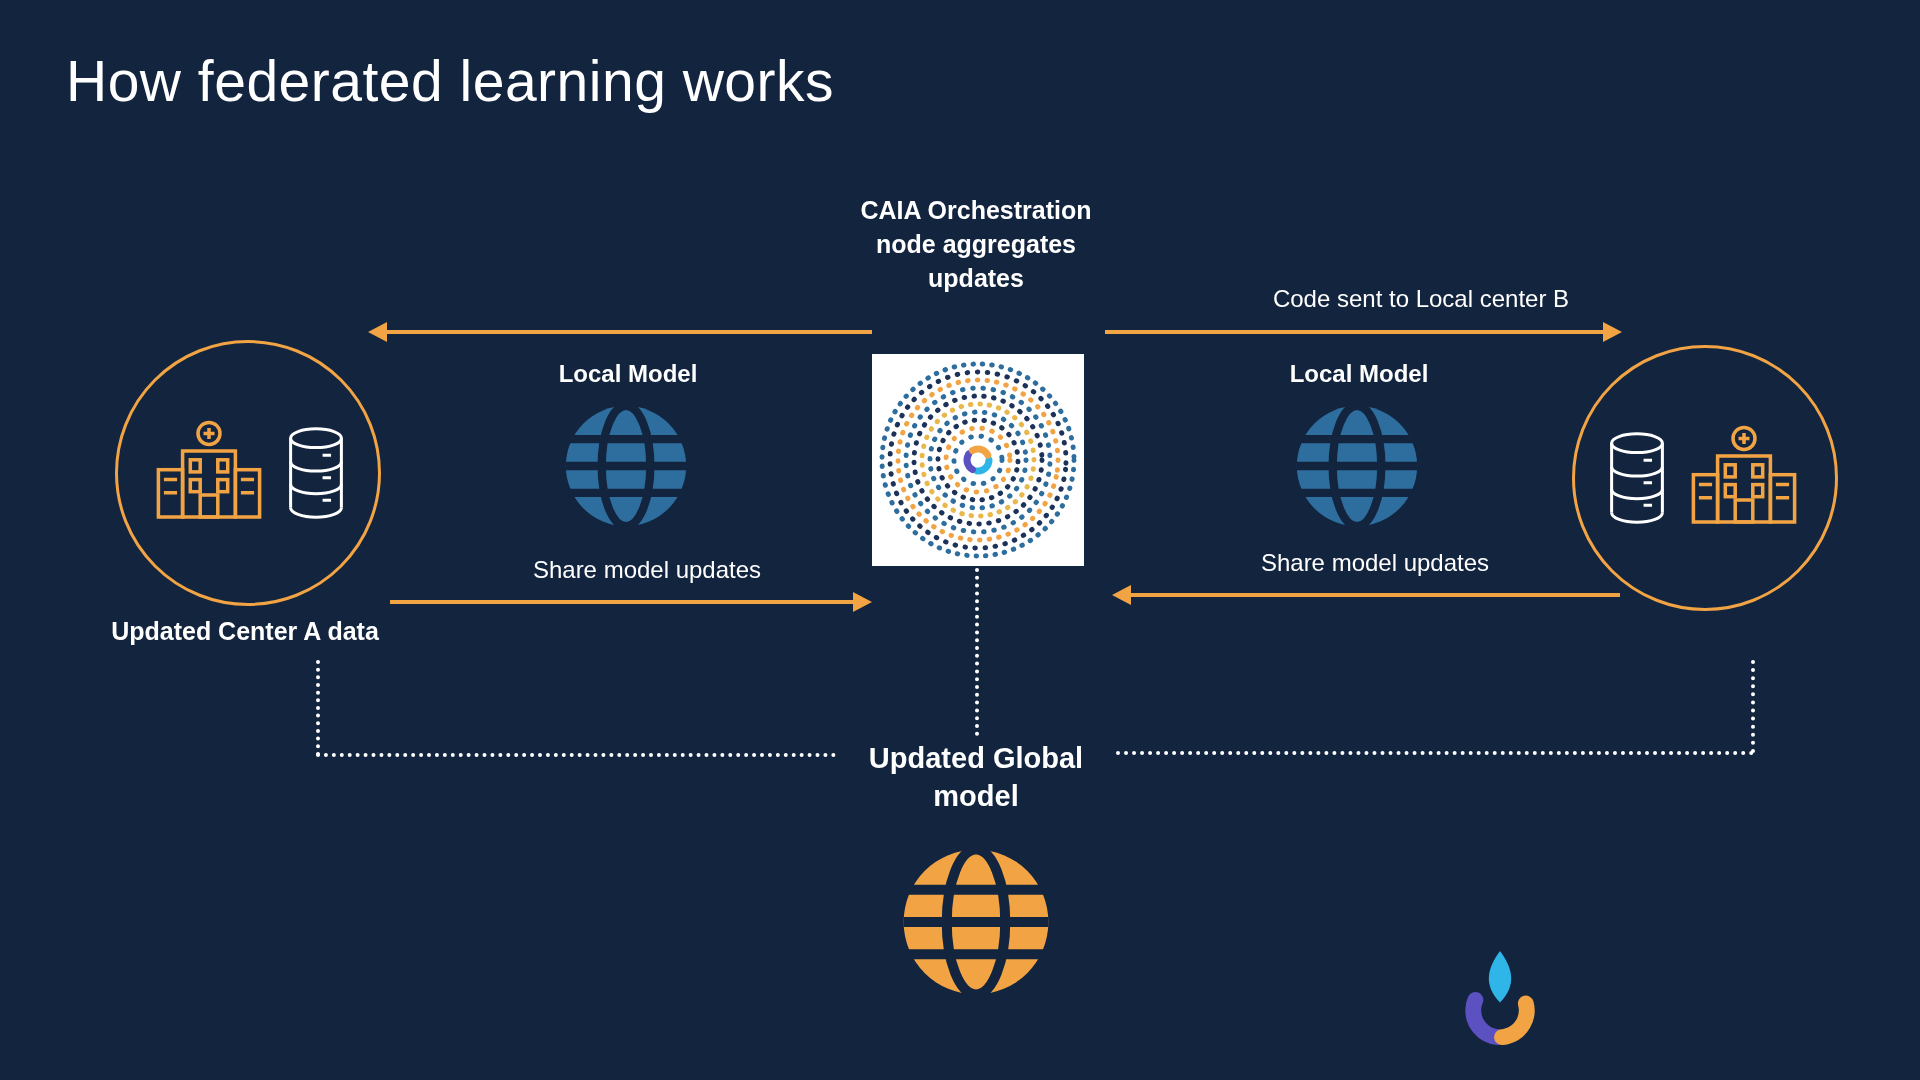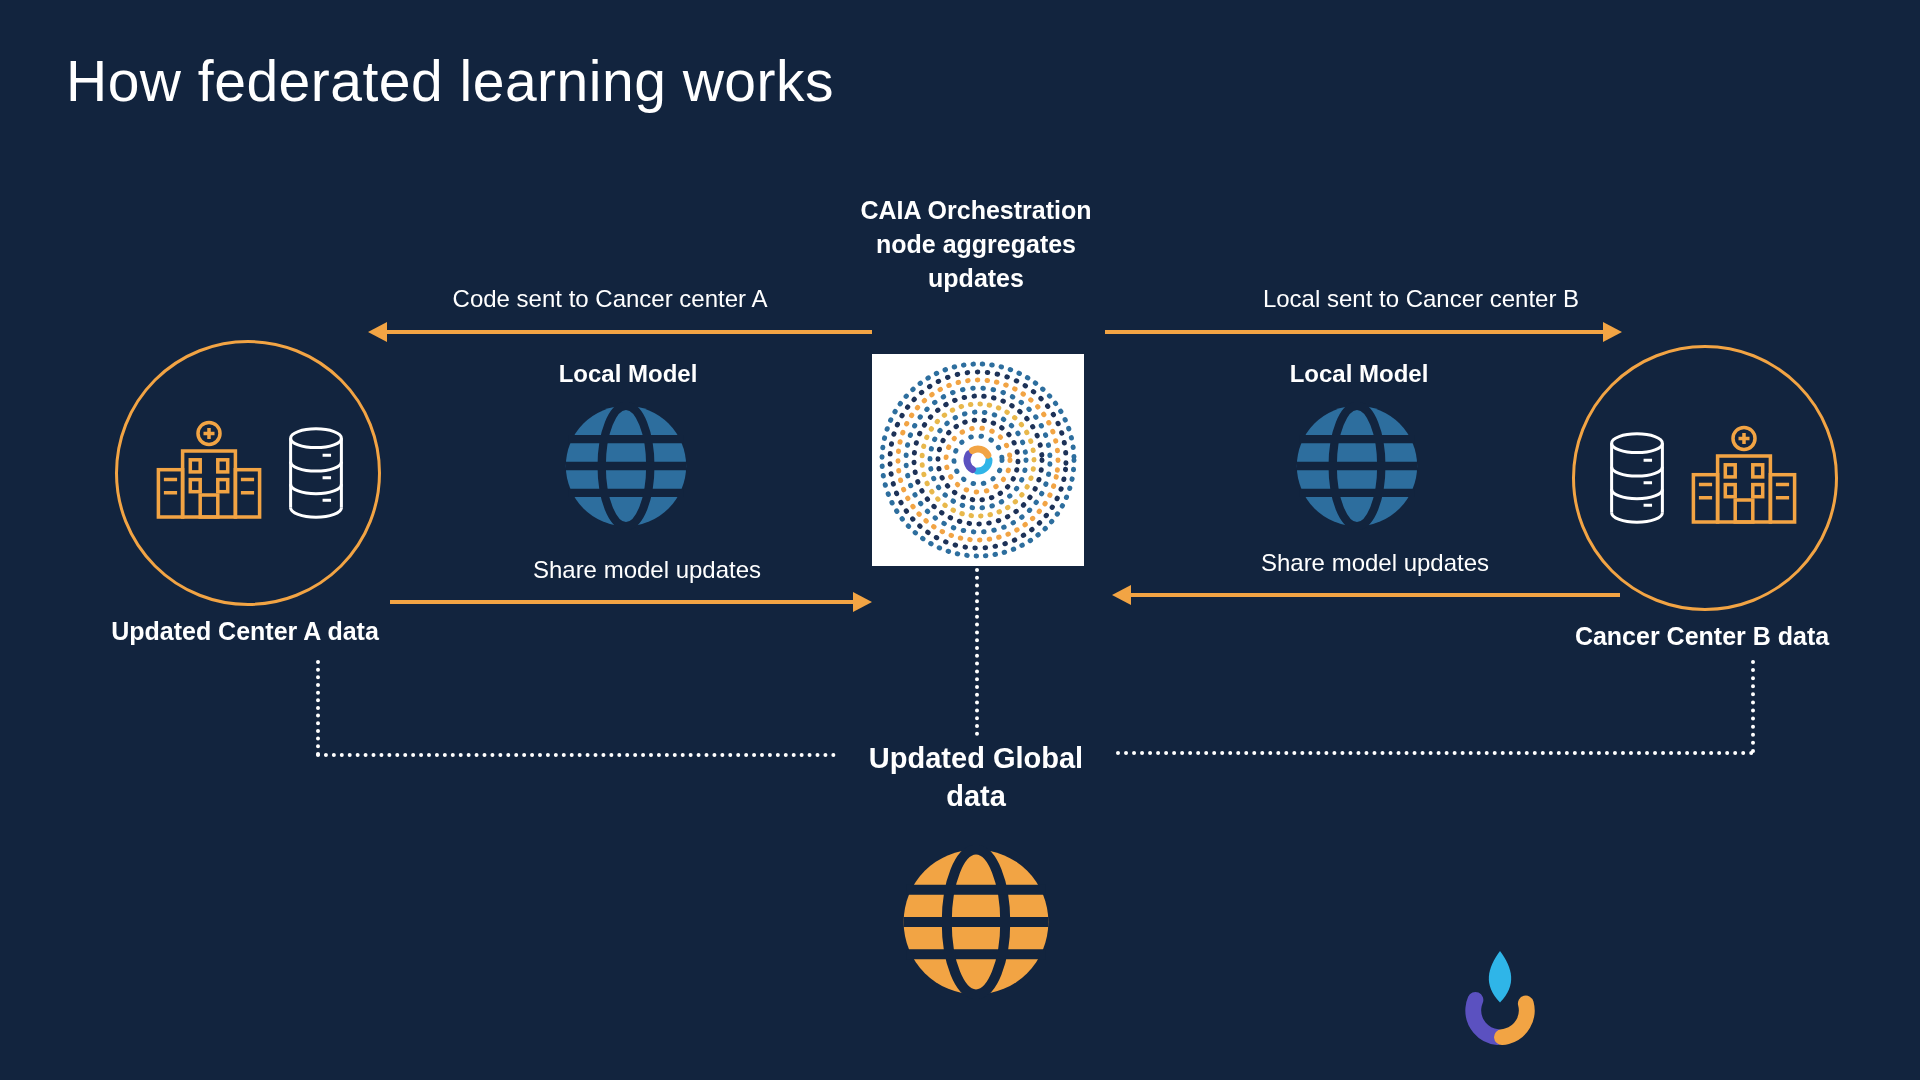--- a/index.html
+++ b/index.html
@@ -138,29 +138,27 @@
         <rect x="79" y="47" width="22" height="43"></rect>
         <rect x="38" y="38" width="9" height="11"></rect>
         <rect x="63" y="38" width="9" height="11"></rect>
         <rect x="38" y="56" width="9" height="11"></rect>
         <rect x="63" y="56" width="9" height="11"></rect>
         <rect x="47" y="70" width="16" height="20"></rect>
         <path d="M14 56 h12 M14 68 h12 M84 56 h12 M84 68 h12"></path>
       </g>
     </svg>
   </div>
-  <div class="abs site-label" style="left:1522px;top:622px;width:360px;">Cancer Center B data</div>
-
-  <div class="abs label" style="left:430px;top:285px;width:360px;">Code sent to Cancer center A</div>
+
   <div class="abs arrow" style="left:368px;top:322px;width:504px;">
     <span class="head left"></span>
       <span class="line"></span>
   </div>
 
-  <div class="abs label" style="left:1241px;top:285px;width:360px;">Local sent to Cancer center B</div>
+  <div class="abs label" style="left:1241px;top:285px;width:360px;">Code sent to Local center B</div>
   <div class="abs arrow" style="left:1105px;top:322px;width:517px;">
     <span class="line"></span>
       <span class="head right"></span>
   </div>
 
   <div class="abs local-model" style="left:468px;top:360px;">Local Model</div>
   <svg class="abs globe" style="left:562px;top:402px;" viewBox="0 0 100 100">
     <circle class="fill-blue" cx="50" cy="50" r="47"></circle>
     <g class="grid" fill="none" stroke-width="6.5">
       <ellipse cx="50" cy="50" rx="19" ry="47"></ellipse>
@@ -188,21 +186,21 @@
     <span class="head left"></span>
       <span class="line"></span>
   </div>
 
   <div class="abs dotted-v" style="left:975px;top:568px;height:168px;"></div>
   <div class="abs dotted-v" style="left:316px;top:660px;height:96px;"></div>
   <div class="abs dotted-h" style="left:316px;top:753px;width:520px;"></div>
   <div class="abs dotted-v" style="left:1751px;top:660px;height:93px;"></div>
   <div class="abs dotted-h" style="left:1116px;top:751px;width:638px;"></div>
 
-  <div class="abs updated-global">Updated Global data</div>
+  <div class="abs updated-global">Updated Global model</div>
   <svg class="abs globe-big" style="left:899px;top:845px;" viewBox="0 0 100 100">
     <circle class="fill-orange" cx="50" cy="50" r="47"></circle>
     <g class="grid" fill="none" stroke-width="6.5">
       <ellipse cx="50" cy="50" rx="19" ry="47"></ellipse>
       <path d="M5 29 H95 M3 50 H97 M5 71 H95"></path>
     </g>
   </svg>
 
   <svg class="abs" style="left:1450px;top:949px;" viewBox="0 0 100 105" width="100" height="104">
     <circle cx="50" cy="62" r="27" fill="none" class="s-purple" stroke-width="16" pathLength="100" stroke-dasharray="30 70" stroke-linecap="round" transform="rotate(95 50 62)"></circle>

